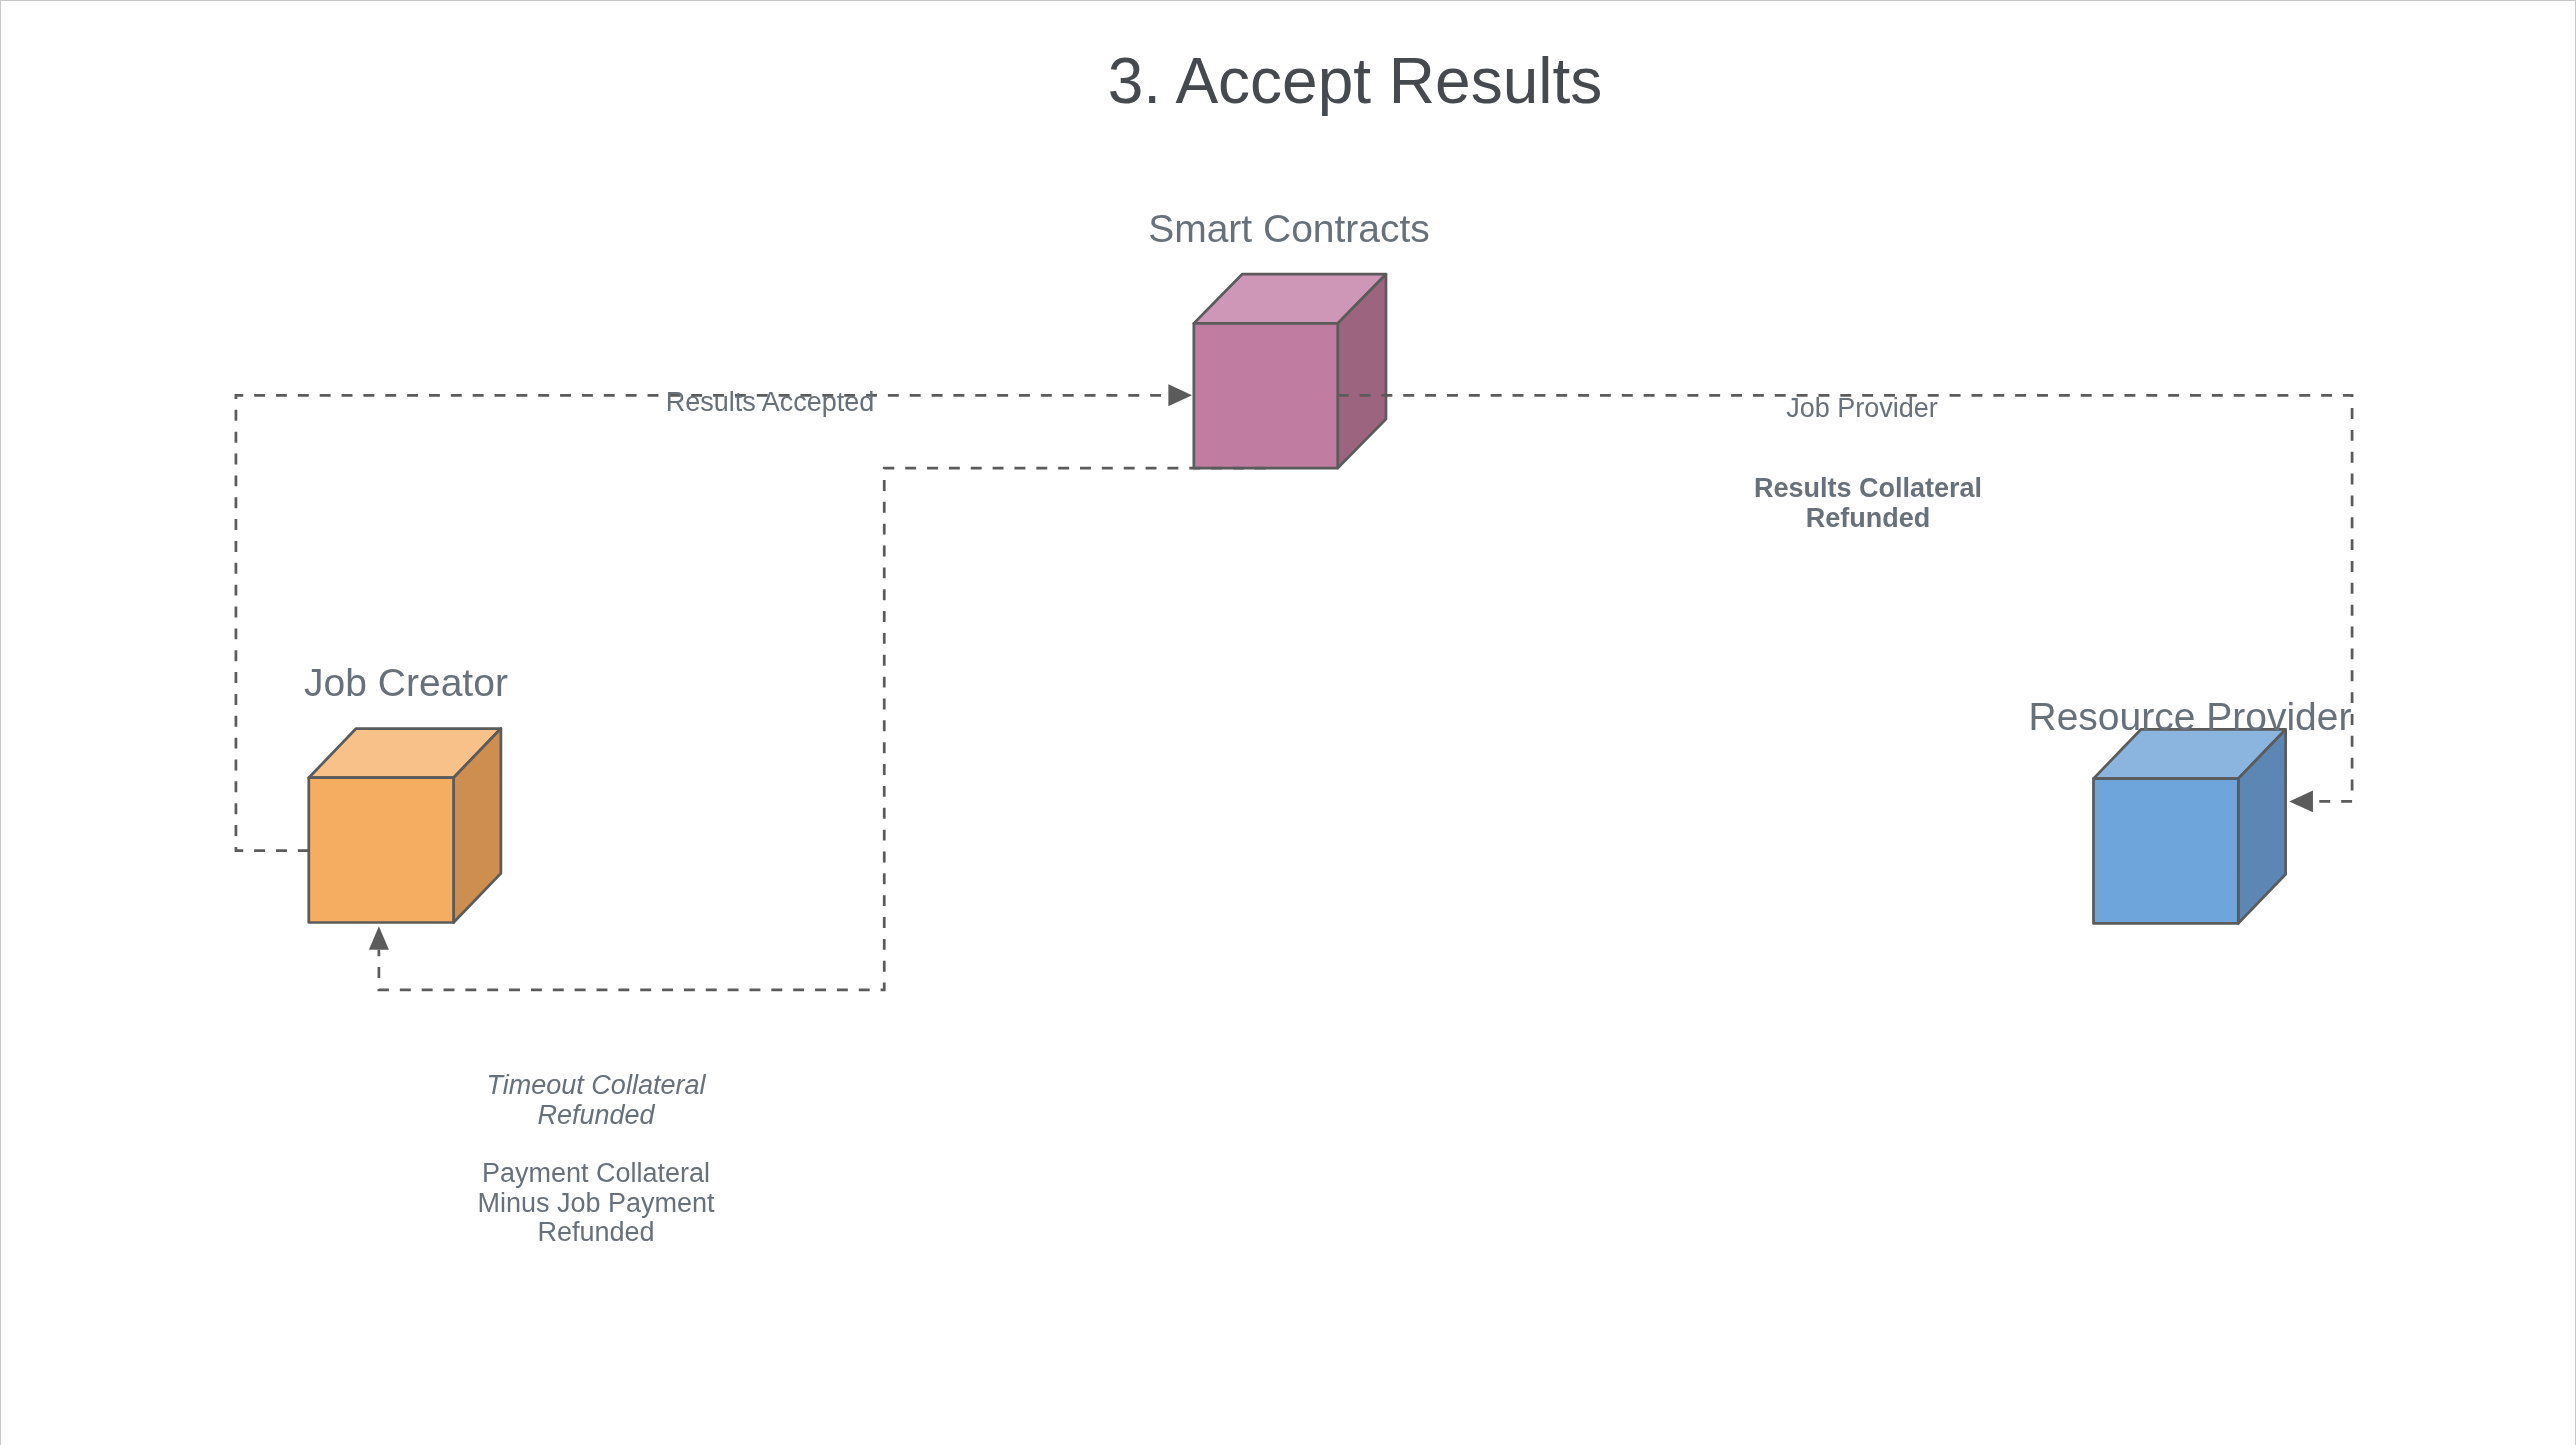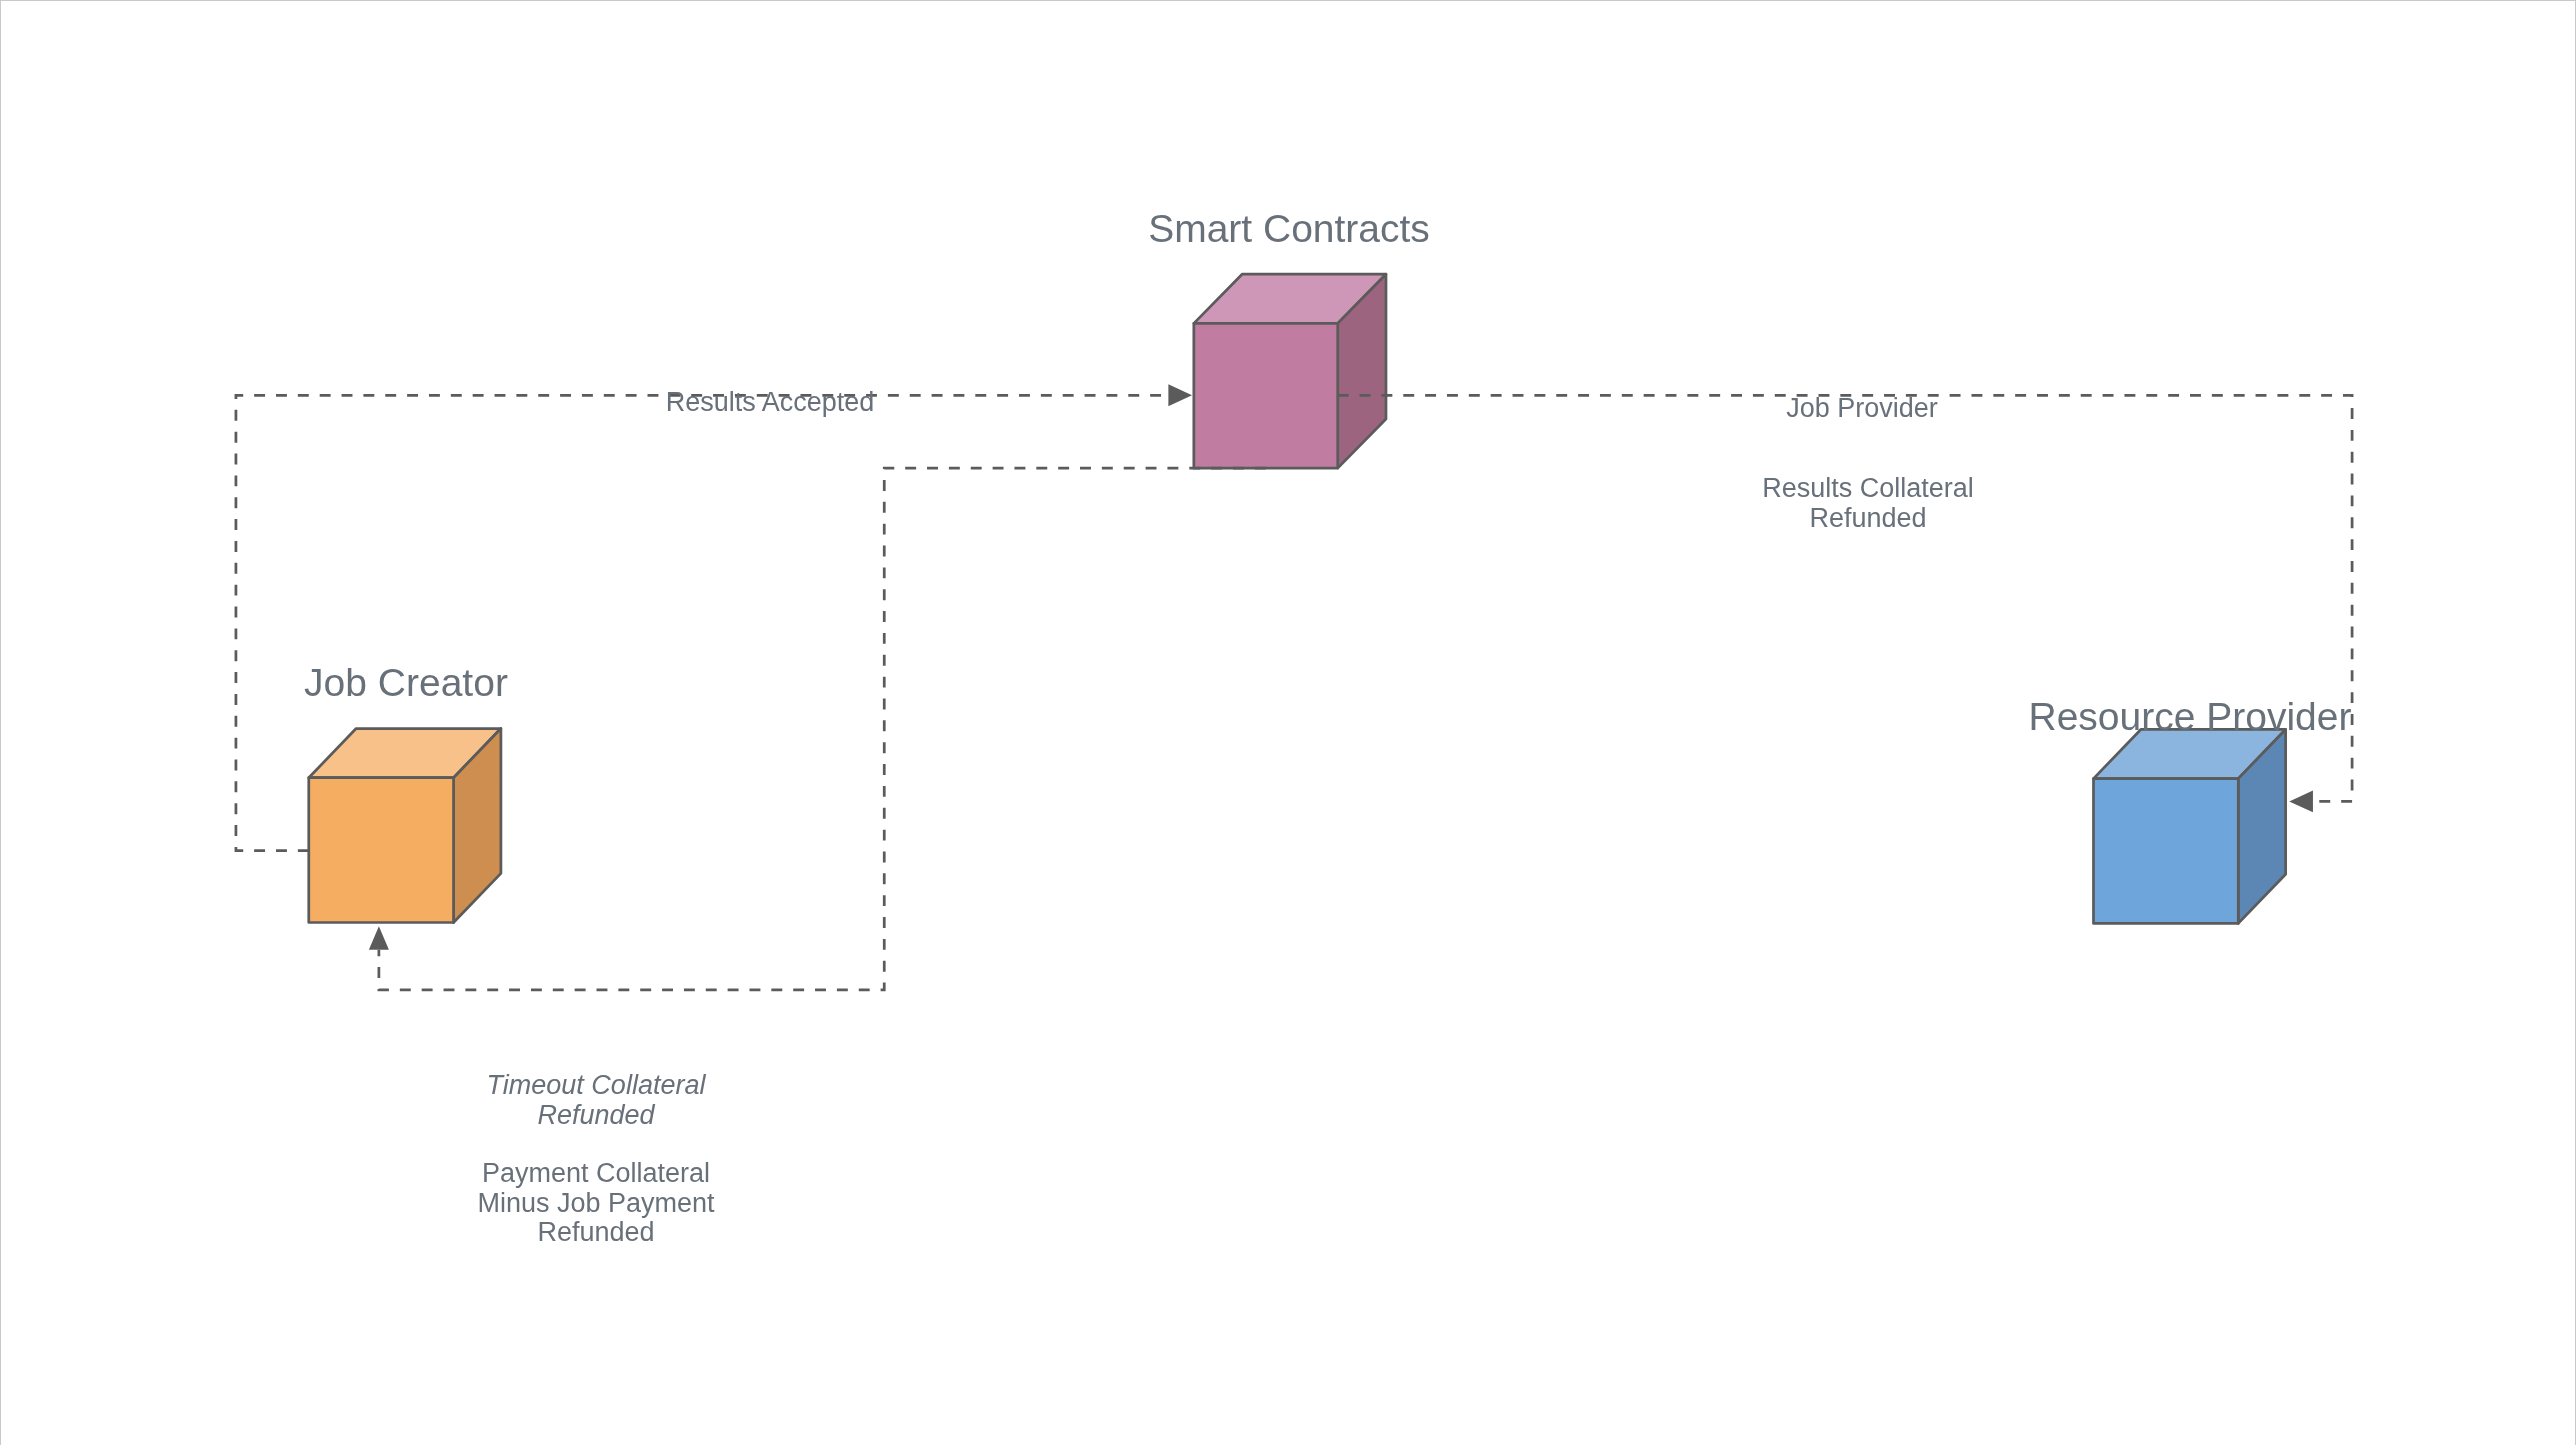--- a/index.html
+++ b/index.html
@@ -63,32 +63,33 @@
       <polygon class="arrow" points="2513,879 2539,867 2539,891"></polygon>
     </g>
 
     <g>
       <polyline class="dashed" points="1389,513 970,513 970,1086 415,1086 415,1042"></polyline>
       <polygon class="arrow" points="415,1016 404,1042 426,1042"></polygon>
     </g>
 
   </svg>
 
+  <div class="lbl title-lbl" style="left:1354px; top:80px;">3. Accept Results</div>
 
   <div class="lbl node-lbl" style="left:1288px; top:228px;">Smart Contracts</div>
 
   <div class="lbl node-lbl" style="left:405px; top:682px;">Job Creator</div>
 
   <div class="lbl node-lbl" style="left:2189px; top:682px;margin-top:34px;">Resource Provider</div>
 
   <div class="lbl edge-lbl" style="left:769px; top:355px;">Results Accepted</div>
 
   <div class="lbl edge-lbl" style="left:1861px; top:361px;">Job Provider</div>
 
-  <div class="lbl edge-lbl" style="left:1867px; top:456px;">Results Collateral
+  <div class="lbl edge-lbl" style="left:1867px; top:456px;font-weight:bold;">Results Collateral
 Refunded</div>
 
   <div class="lbl edge-lbl" style="left:595px; top:1053px;font-style:italic;">Timeout Collateral
 Refunded</div>
 
   <div class="lbl edge-lbl" style="left:595px; top:1156px;">Payment Collateral
 Minus Job Payment
 Refunded</div>
 
 </div>

